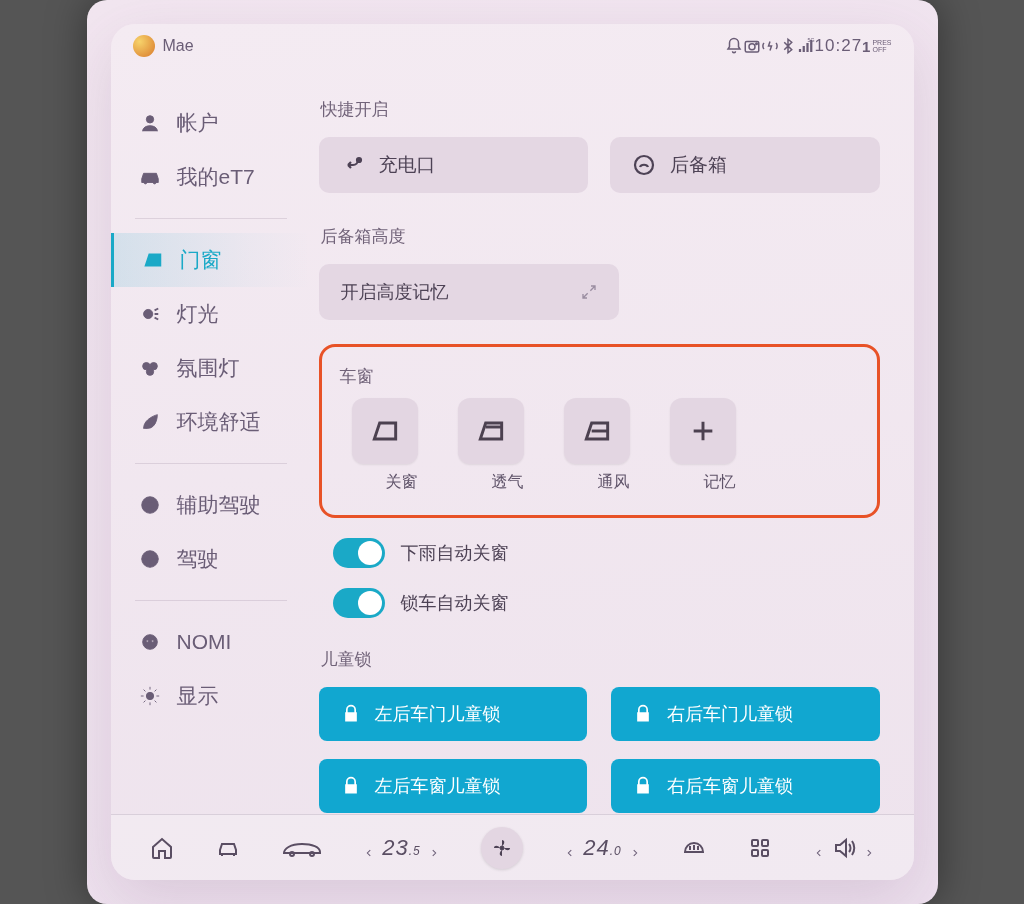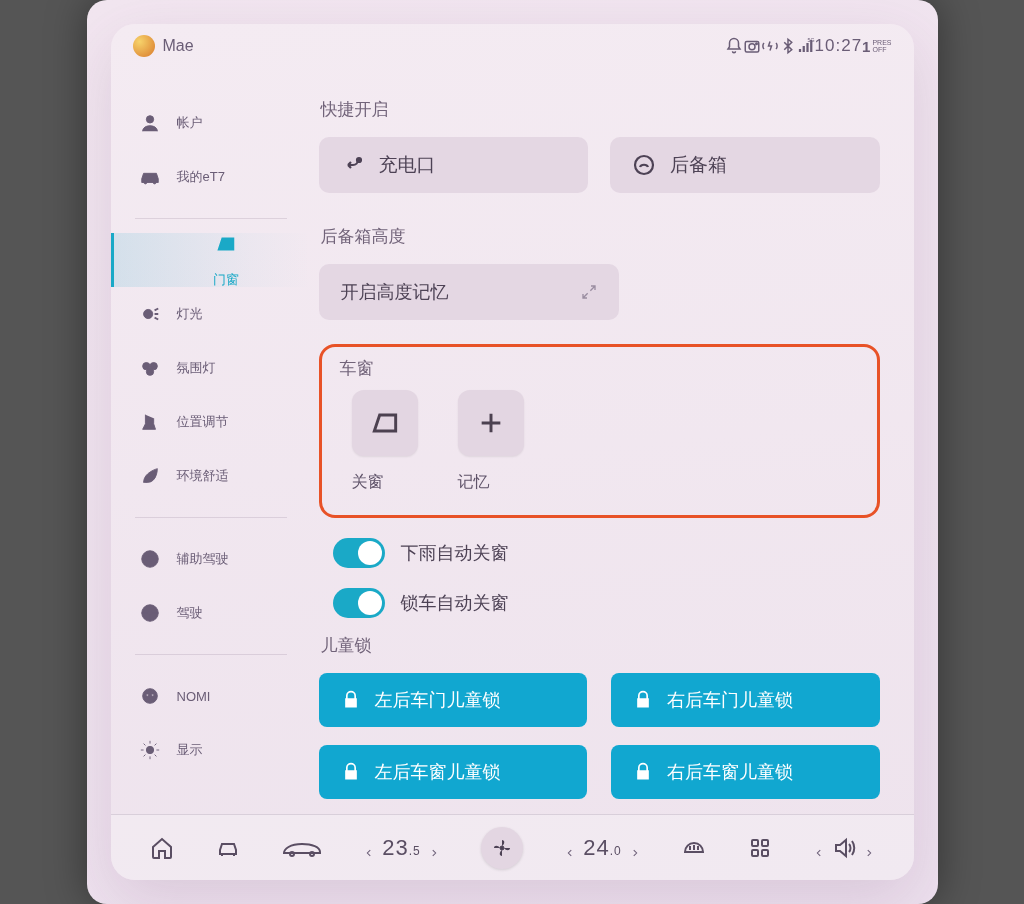--- a/index.html
+++ b/index.html
@@ -38,27 +38,27 @@
   
   .body { flex:1; display:flex; overflow:hidden; }
 
   .sidebar {
     width: 200px; padding-top: 28px;
     display:flex; flex-direction:column;
   }
   .side-item {
     height: 54px; display:flex; align-items:center;
     padding-left: 28px; gap: 16px;
-    color:#6a5d76; font-size:13px;
+    color:#6a5d76; font-size:21px;
     cursor:pointer;
   }
   .side-item.active {
     color:#1aa9c7;
     background: linear-gradient(90deg, rgba(26,169,199,.14), rgba(26,169,199,.03) 70%, transparent);
-    border-left: 3px solid #1aa9c7; flex-direction:column;
+    border-left: 3px solid #1aa9c7; 
   }
   .side-ico { width:22px; height:22px; }
   .side-ico svg { width:100%; height:100%; fill:#6a5d76; stroke:#6a5d76; }
   .side-item.active .side-ico svg { fill:#1aa9c7; stroke:#1aa9c7; }
   .side-divider { height:1px; margin:14px 24px; background:rgba(120,100,130,.18);}
 
   .content { flex:1; overflow:auto; padding: 22px 34px 12px 8px; color:#5f5369;}
   .section-title { font-size:17px; margin: 8px 0 16px 2px; color:#716379;}
 
   .card-row { display:flex; gap:22px; }
@@ -71,25 +71,25 @@
   }
   .card.single { width:300px; flex:0 0 auto; justify-content:space-between; font-size:18px;}
   .card .ci { width:24px; height:24px; }
   .card .ci svg { width:100%; height:100%; stroke:#4d4255; fill:none; stroke-width:2.2; }
   .expand-ico { width:16px; height:16px; opacity:.6; }
 
   
   .hl-box {
     border: 3.5px solid #e85227;
     border-radius: 16px;
-    padding: 10px 18px 22px 18px;
+    padding: 18px 18px 22px 18px;
     margin-top: 24px;
   }
   .win-grid { display:flex; gap:40px; margin-top:10px; padding-left:12px;}
-  .win-item { display:flex; flex-direction:column; align-items:flex-start; gap:16px; cursor:pointer;}
+  .win-item { display:flex; flex-direction:column; align-items:flex-end; gap:8px; cursor:pointer;}
   .win-btn {
     width:66px; height:66px; border-radius:12px; background:#e3d6e2;
     display:flex; align-items:center; justify-content:center;
     box-shadow: 0 1px 2px rgba(0,0,0,.08);
   }
   .win-btn svg { width:32px; height:32px; stroke:#4c4150; fill:none; stroke-width:2.2;}
   .win-label { font-size:16px; color:#5f5369; }
 
   
   .toggle-row { display:flex; align-items:center; gap:16px; margin:20px 0 0 14px; font-size:18px; color:#4d4255;}
@@ -123,21 +123,21 @@
   .dock-ico { width:24px; height:24px; }
   .dock-ico svg { width:100%; height:100%; stroke:#5a4e63; fill:none; stroke-width:2;}
   .fan-btn {
     width:42px; height:42px; border-radius:50%; background:#e3d6e2;
     display:flex; align-items:center; justify-content:center;
     box-shadow:0 1px 3px rgba(0,0,0,.12);
   }
   .fan-btn svg{width:24px;height:24px;stroke:#4d4255;fill:#4d4255;}
   .chev { width:10px; height:10px; display:inline-block;}
   .chev svg{width:100%;height:100%;stroke:#6a5d76;fill:none;stroke-width:2.5;}
-  .temp { font-size:22px; font-weight:500; letter-spacing:1px;}
+  .temp { font-size:22px; font-weight:500; letter-spacing:1px;font-style:italic;}
   .temp sub{font-size:12px; vertical-align:baseline;}
 </style>
 </head>
 <body>
 
 <div class="screen">
   <div class="panel">
 
     <div class="statusbar">
       <div class="user">
@@ -214,26 +214,20 @@
               </svg></span>
           <span>灯光</span>
         </div>
         <div class="side-item">
           <span class="side-ico"><svg viewBox="0 0 24 24">
                 <circle cx="8" cy="10" r="4"></circle>
                 <circle cx="16" cy="10" r="4"></circle>
                 <circle cx="12" cy="16" r="4"></circle>
               </svg></span>
           <span>氛围灯</span>
-        </div>
-        <div class="side-item">
-          <span class="side-ico"><svg viewBox="0 0 24 24">
-                <path d="M7 4v10l-3 6h14l-2-6V8" fill="#6a5d76"></path>
-              </svg></span>
-          <span>位置调节</span>
         </div>
         <div class="side-item">
           <span class="side-ico"><svg viewBox="0 0 24 24">
                 <path d="M5 19C5 8 20 4 20 4s0 15-11 15c-2 0-4 0-4 0z"></path>
               </svg></span>
           <span>环境舒适</span>
         </div>
         <div class="side-divider"></div>
         <div class="side-item">
           <span class="side-ico"><svg viewBox="0 0 24 24" fill="none">
@@ -304,38 +298,56 @@
               <div class="win-btn">
                   <svg viewBox="0 0 24 24">
                     <path d="M4 18L8 6h12v12H4z"></path>
                   </svg>
                 </div>
               <span class="win-label">关窗</span>
             </div>
             <div class="win-item">
               <div class="win-btn">
                   <svg viewBox="0 0 24 24">
+                    <path d="M4 18L8 6h12v12H4z"></path>
+                    <path d="M8 9h12"></path>
+                  </svg>
+                </div>
+              <span class="win-label">透气</span>
+            </div>
+            <div class="win-item">
+              <div class="win-btn">
+                  <svg viewBox="0 0 24 24">
+                    <path d="M4 18L8 6h12v12H4z"></path>
+                    <path d="M8 12h12"></path>
+                  </svg>
+                </div>
+              <span class="win-label">通风</span>
+            </div>
+            <div class="win-item">
+              <div class="win-btn">
+                  <svg viewBox="0 0 24 24">
                     <path d="M12 5v14M5 12h14"></path>
                   </svg>
                 </div>
               <span class="win-label">记忆</span>
             </div>
           </div>
         </div>
 
         <div class="toggle-row">
           <div class="switch"></div>
           <span>下雨自动关窗</span>
         </div>
         <div class="toggle-row">
           <div class="switch"></div>
           <span>锁车自动关窗</span>
         </div>
 
-        <div class="section-title" style="margin-top:16px">儿童锁</div>
+        <div class="section-title" style="margin-top:30px">儿童锁</div>
         <div class="lock-grid">
           <div class="lock-btn">
             <span class="li"><svg viewBox="0 0 24 24">
                   <path d="M6 10V7a6 6 0 1112 0v3h1v11H5V10h1zm2 0h8V7a4 4 0 10-8 0v3z"></path>
                 </svg></span>
             <span>左后车门儿童锁</span>
           </div>
           <div class="lock-btn">
             <span class="li"><svg viewBox="0 0 24 24">
                   <path d="M6 10V7a6 6 0 1112 0v3h1v11H5V10h1zm2 0h8V7a4 4 0 10-8 0v3z"></path>

